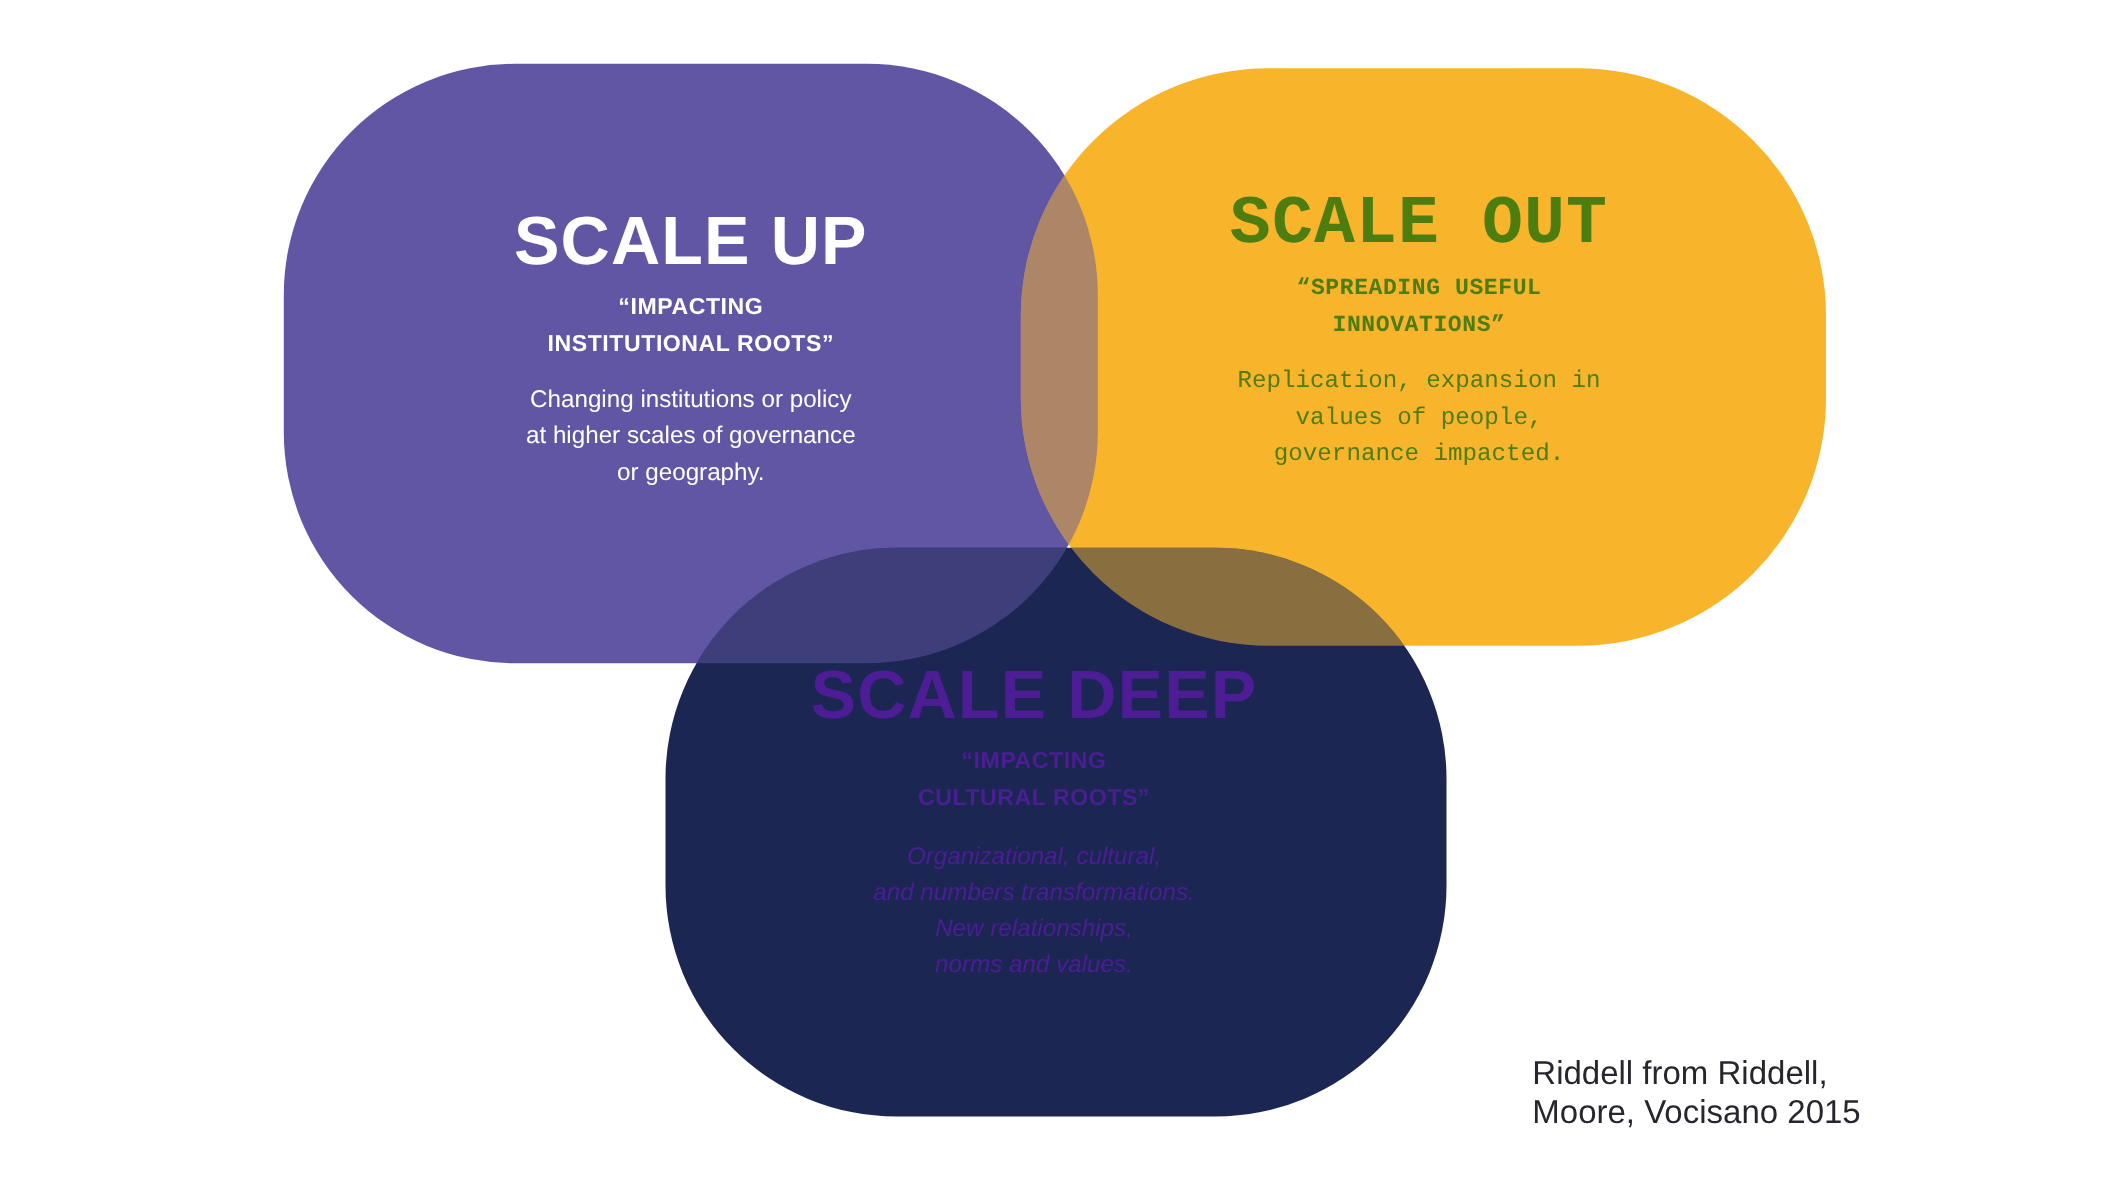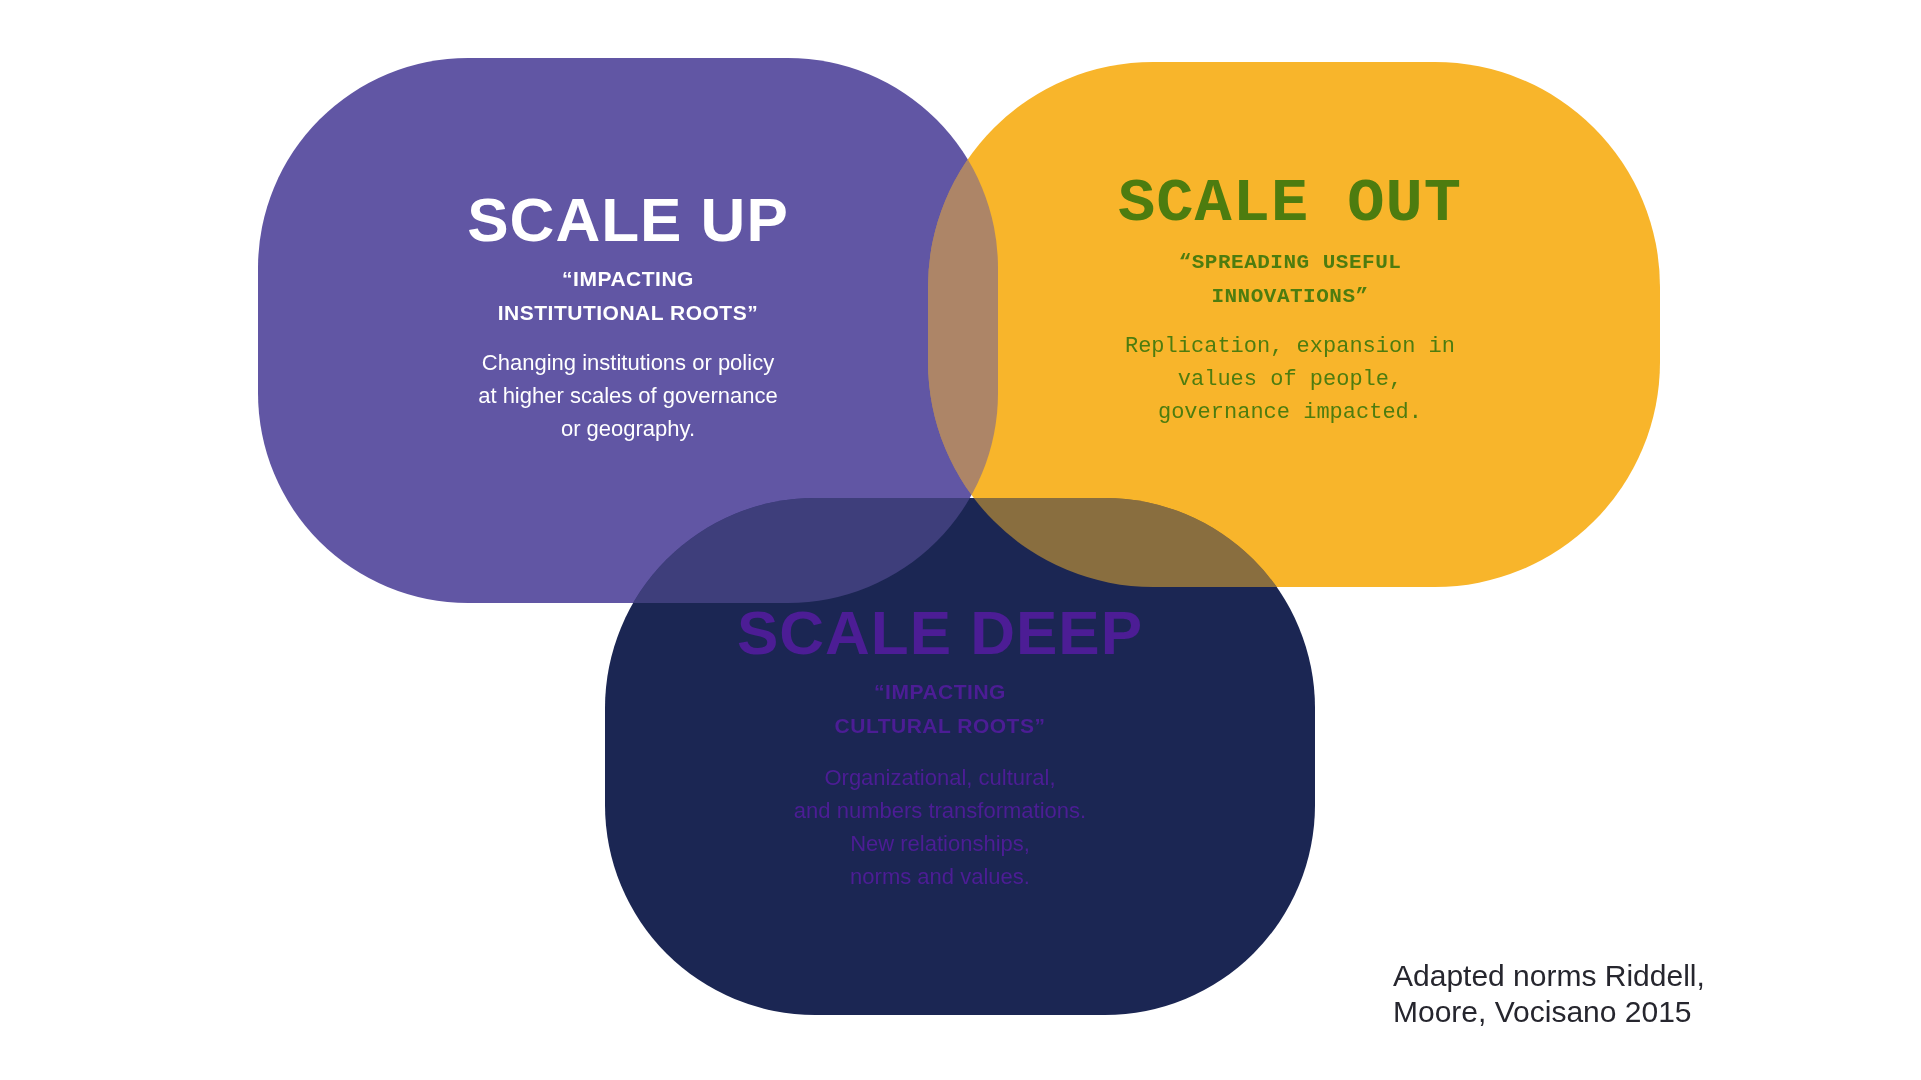--- a/index.html
+++ b/index.html
@@ -44,21 +44,21 @@
     font-weight: 700;
     line-height: 34px;
     letter-spacing: 0.5px;
   }
   .card-body {
     margin-top: 16px;
     font-size: 22px;
     font-weight: 400;
     line-height: 33px;
   }
-  #card-deep .card-body { margin-top: 18px; }
+  #card-deep .card-body { margin-top: 18px; font-style: italic; }
 
   .qline, .bline { white-space: nowrap; }
 
   #caption {
     position: absolute;
     left: 1393px;
     top: 958px;
     font-size: 30px;
     line-height: 36px;
     color: #26262E;
@@ -133,17 +133,17 @@
     </div>
     <div class="card-body">
       <div class="bline">Organizational, cultural,</div>
       <div class="bline">and numbers transformations.</div>
       <div class="bline">New relationships,</div>
       <div class="bline">norms and values.</div>
     </div>
   </div>
 
   <div id="caption" style="color: rgb(38, 38, 46);">
-    <div class="caption-line">Adapted norms Riddell,</div>
+    <div class="caption-line">Riddell from Riddell,</div>
     <div class="caption-line">Moore, Vocisano 2015</div>
   </div>
 
 </div>
 
 </body></html>

